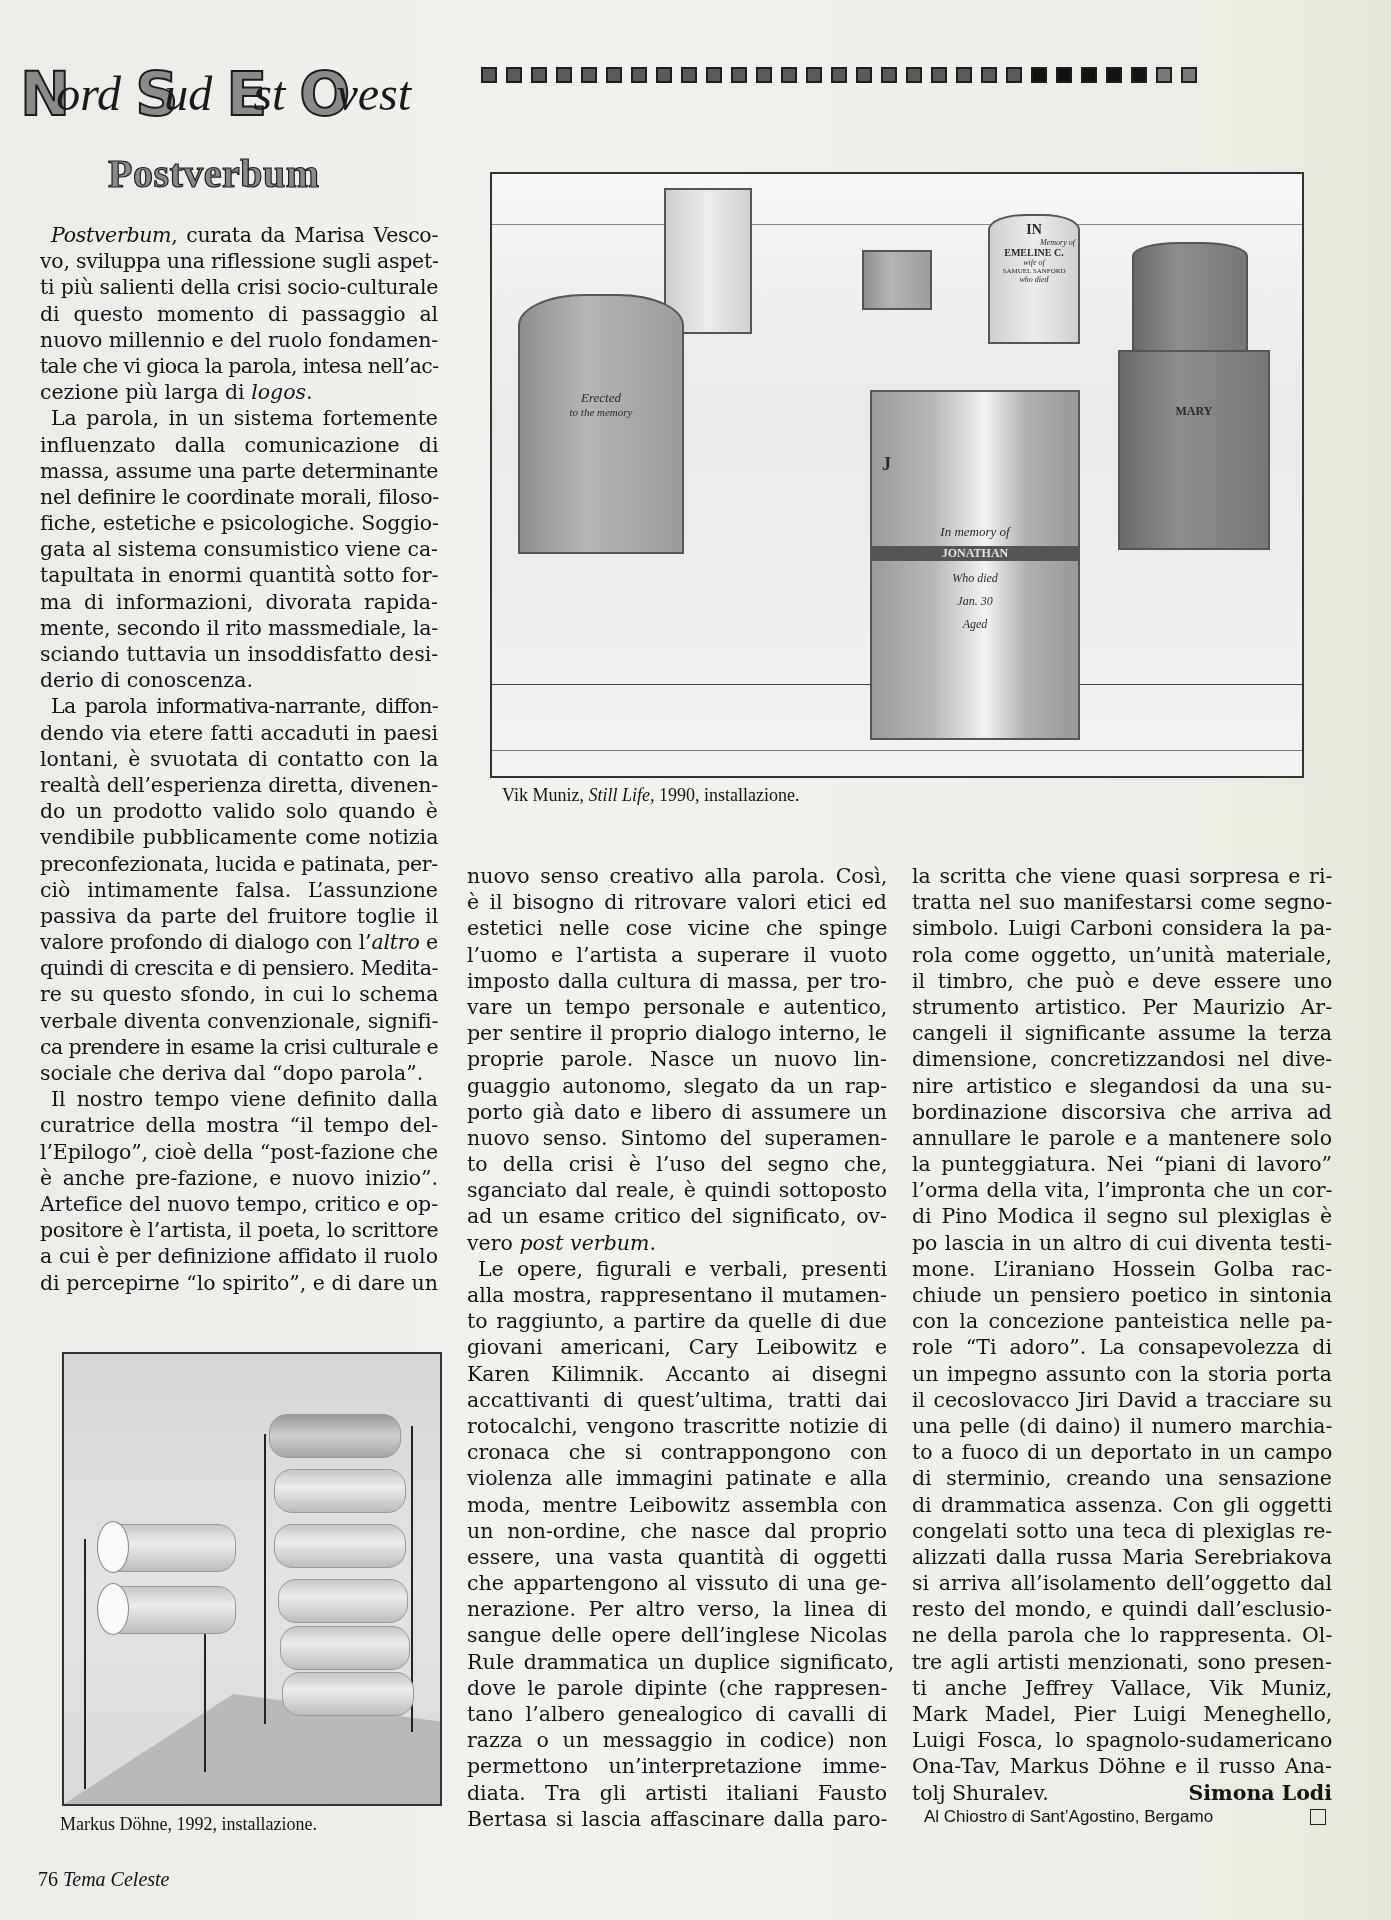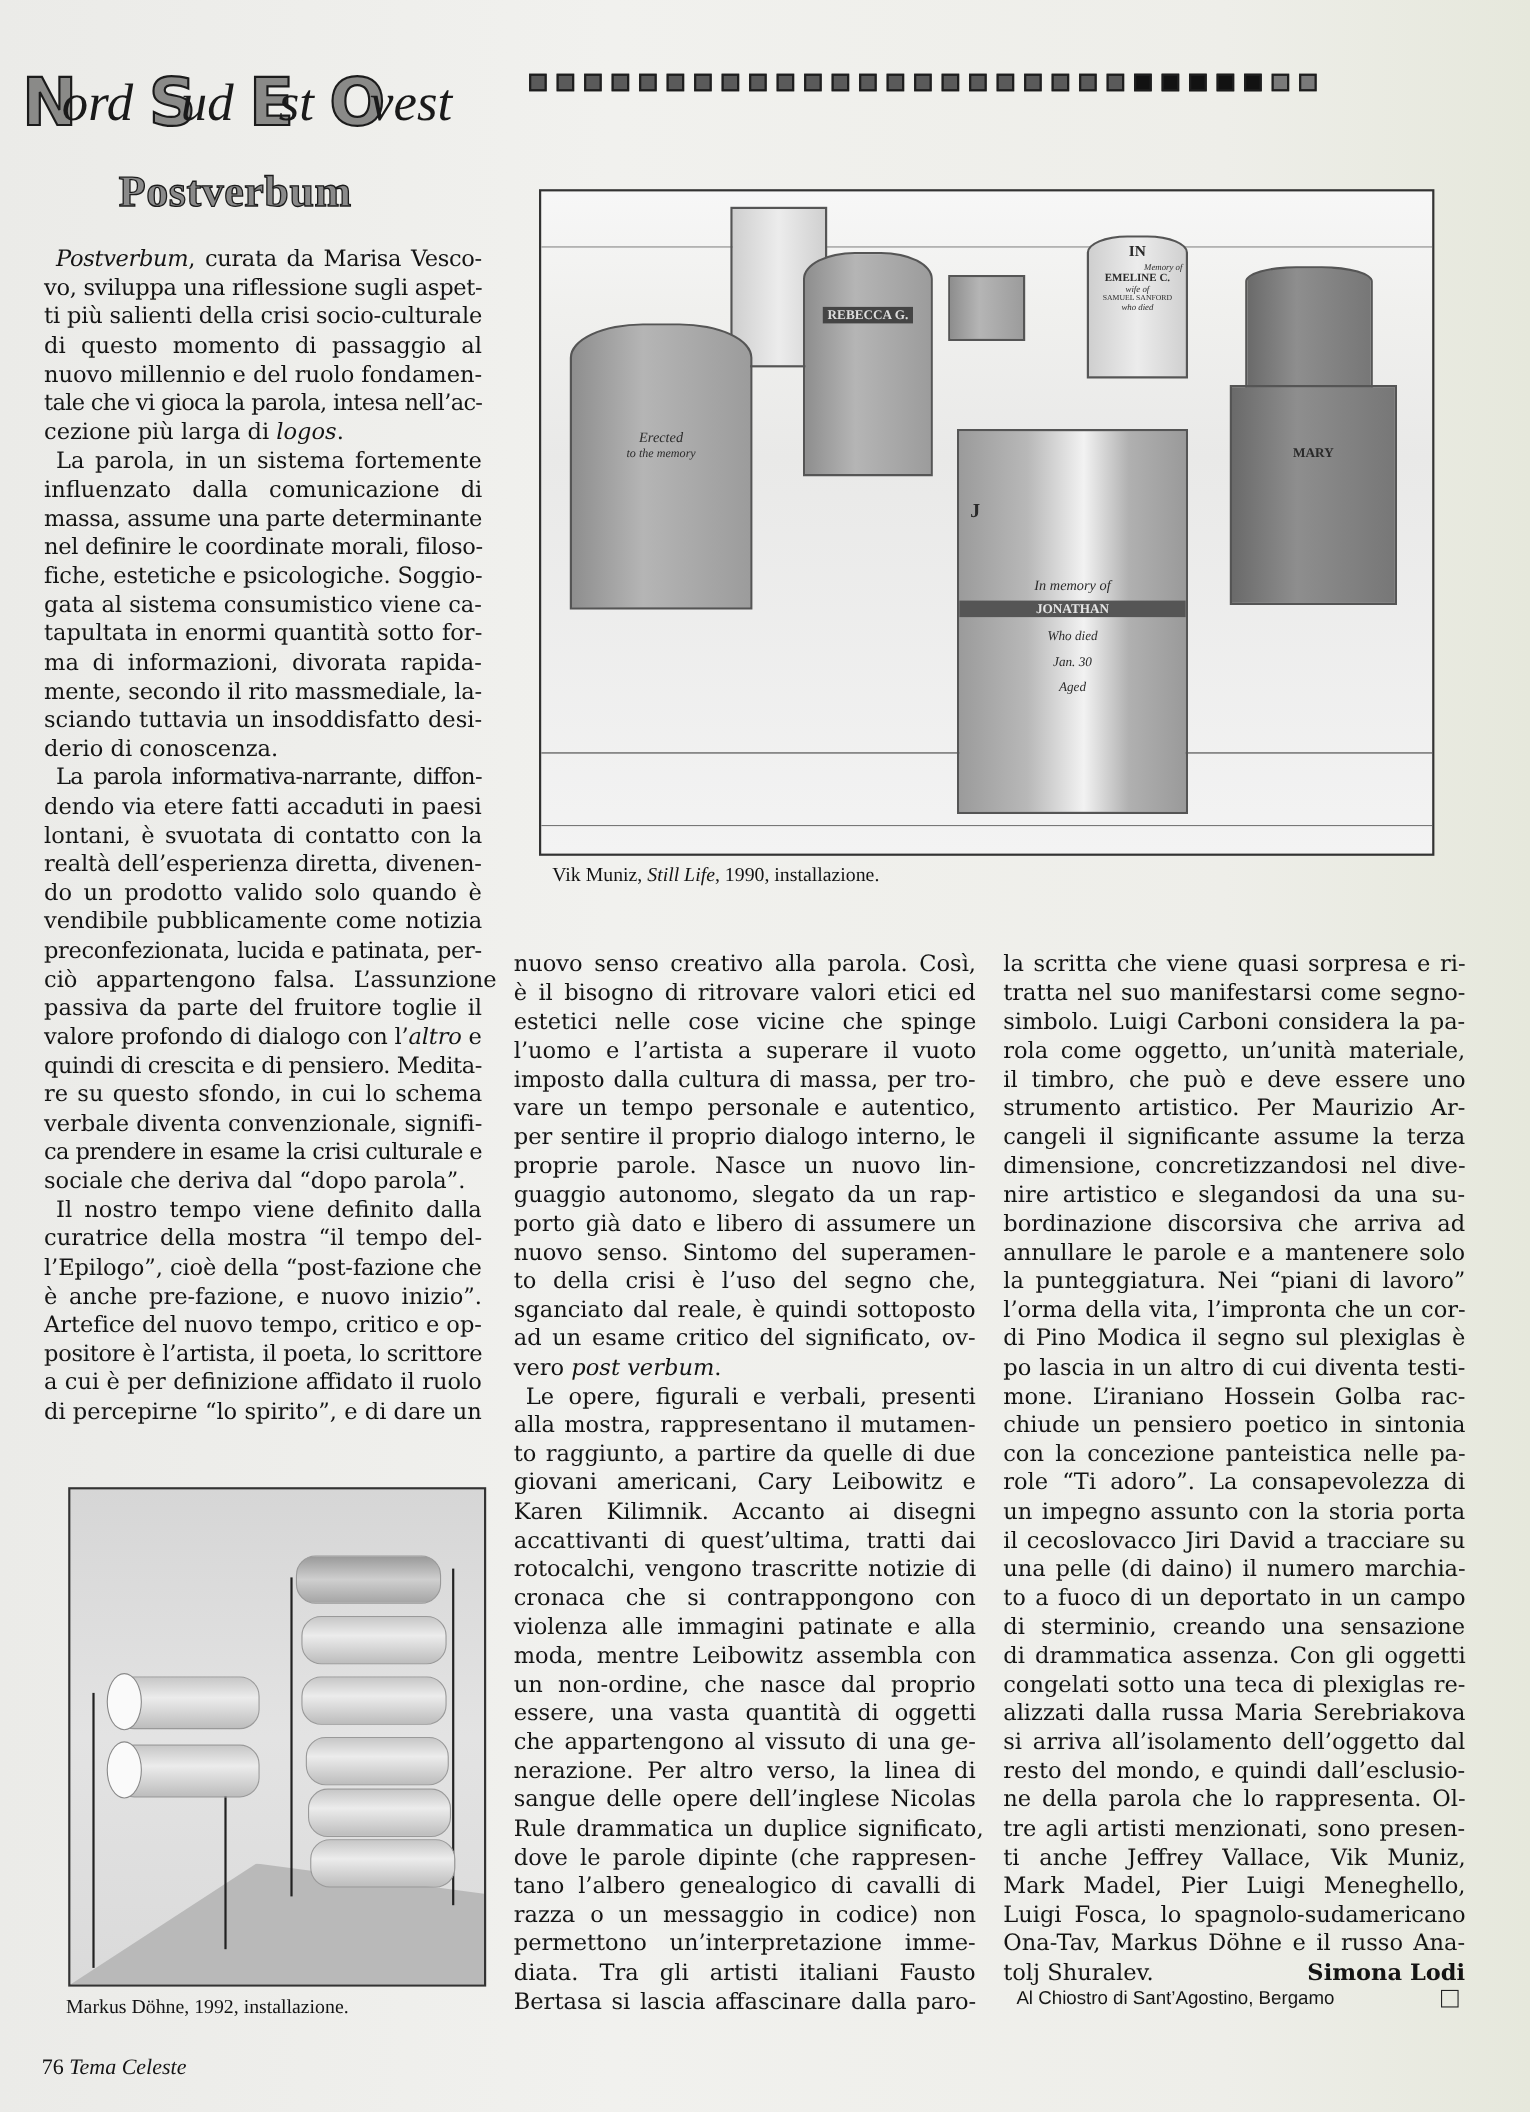--- a/index.html
+++ b/index.html
@@ -114,21 +114,21 @@
       <span class="ln" style="display: block; width: auto; letter-spacing: -0.230769px;"><span>mente, secondo il rito massmediale, la-</span></span>
       <span class="ln" style="display: block; width: auto; word-spacing: 0.5px;"><span>sciando tuttavia un insoddisfatto desi-</span></span>
       <span class="ln last"><span>derio di conoscenza.</span></span>
       <span class="ln ind" style="display: block; width: auto; letter-spacing: -0.666667px;"><span>La parola informativa-narrante, diffon-</span></span>
       <span class="ln" style="display: block; width: auto; word-spacing: 0.666667px;"><span>dendo via etere fatti accaduti in paesi</span></span>
       <span class="ln" style="display: block; width: auto; word-spacing: 3px;"><span>lontani, è svuotata di contatto con la</span></span>
       <span class="ln" style="display: block; width: auto; letter-spacing: -0.15px;"><span>realtà dell’esperienza diretta, divenen-</span></span>
       <span class="ln" style="display: block; width: auto; word-spacing: 4px;"><span>do un prodotto valido solo quando è</span></span>
       <span class="ln" style="display: block; width: auto; word-spacing: 1.33333px;"><span>vendibile pubblicamente come notizia</span></span>
       <span class="ln" style="display: block; width: auto; letter-spacing: -0.3px;"><span>preconfezionata, lucida e patinata, per-</span></span>
-      <span class="ln" style="display: block; width: auto; word-spacing: 10.3333px;"><span>ciò appartengono falsa. L’assunzione</span></span>
+      <span class="ln" style="display: block; width: auto; word-spacing: 10.3333px;"><span>ciò intimamente falsa. L’assunzione</span></span>
       <span class="ln" style="display: block; width: auto; word-spacing: 3px;"><span>passiva da parte del fruitore toglie il</span></span>
       <span class="ln" style="display: block; width: auto; letter-spacing: -0.175px;"><span>valore profondo di dialogo con l’</span><i>altro</i><span> e</span></span>
       <span class="ln" style="display: block; width: auto; letter-spacing: -0.414634px;"><span>quindi di crescita e di pensiero. Medita-</span></span>
       <span class="ln" style="display: block; width: auto; word-spacing: 1.85714px;"><span>re su questo sfondo, in cui lo schema</span></span>
       <span class="ln" style="display: block; width: auto; letter-spacing: -0.025641px;"><span>verbale diventa convenzionale, signifi-</span></span>
       <span class="ln" style="display: block; width: auto; letter-spacing: -0.536585px;"><span>ca prendere in esame la crisi culturale e</span></span>
       <span class="ln last"><span>sociale che deriva dal “dopo parola”.</span></span>
       <span class="ln ind" style="display: block; width: auto; word-spacing: 2.2px;"><span>Il nostro tempo viene definito dalla</span></span>
       <span class="ln" style="display: block; width: auto; word-spacing: 4px;"><span>curatrice della mostra “il tempo del-</span></span>
       <span class="ln" style="display: block; width: auto; letter-spacing: -0.1px;"><span>l’Epilogo”, cioè della “post-fazione che</span></span>
@@ -137,23 +137,20 @@
       <span class="ln" style="display: block; width: auto; letter-spacing: -0.25px;"><span>positore è l’artista, il poeta, lo scrittore</span></span>
       <span class="ln" style="display: block; width: auto; word-spacing: 0.142857px;"><span>a cui è per definizione affidato il ruolo</span></span>
       <span class="ln" style="display: block; width: auto;"><span>di percepirne “lo spirito”, e di dare un</span></span>
     </div>
 
   <div class="fig1">
     <div class="floorline" style="top:50px;"></div>
     <div class="floorline" style="top:510px;background:#444;"></div>
     <div class="floorline" style="top:576px;background:#777;"></div>
     <div class="stone light" style="left:172px;top:14px;width:84px;height:142px;"></div>
-    <div class="stone arch" style="left:238px;top:55px;width:114px;height:200px;">
-      <div style="margin-top:48px;font-weight:bold;font-size:12px;background:#444;color:#ddd;display:inline-block;padding:0 4px;">REBECCA G.</div>
-    </div>
     <div class="stone" style="left:370px;top:76px;width:66px;height:56px;"></div>
     <div class="stone light arch" style="left:496px;top:40px;width:88px;height:126px;">
       <div style="margin-top:6px;font-size:14px;font-weight:bold;">IN</div>
       <div style="font-size:8px;font-style:italic;padding-left:47px;">Memory of</div>
       <div style="font-size:10px;font-weight:bold;">EMELINE C.</div>
       <div style="font-size:8px;font-style:italic;">wife of</div>
       <div style="font-size:7px;">SAMUEL SANFORD</div>
       <div style="font-size:8px;font-style:italic;">who died</div>
     </div>
     <div class="stone dark arch" style="left:640px;top:68px;width:112px;height:110px;"></div>

